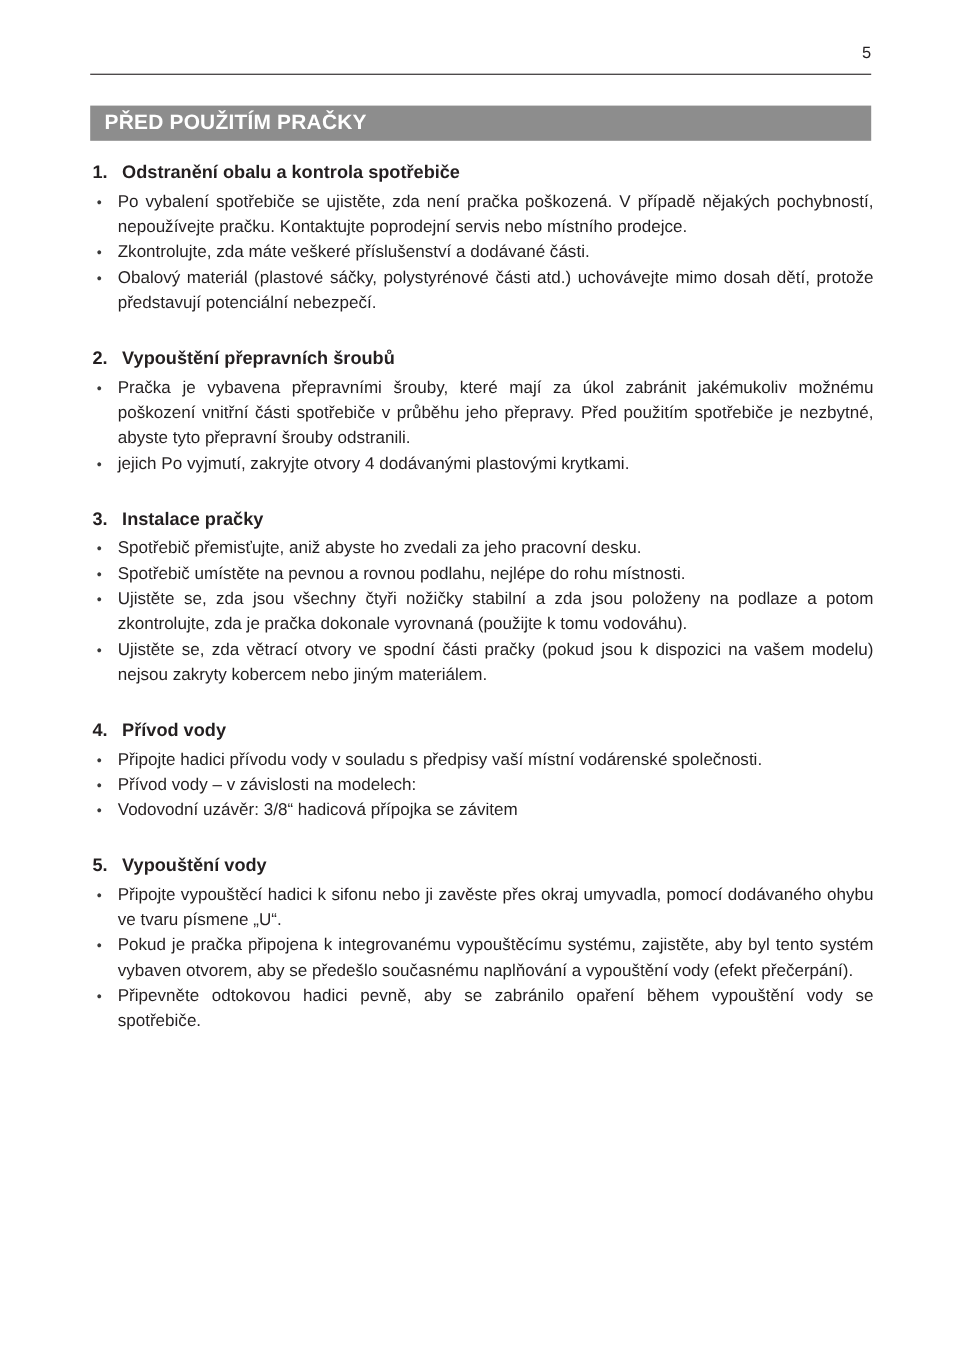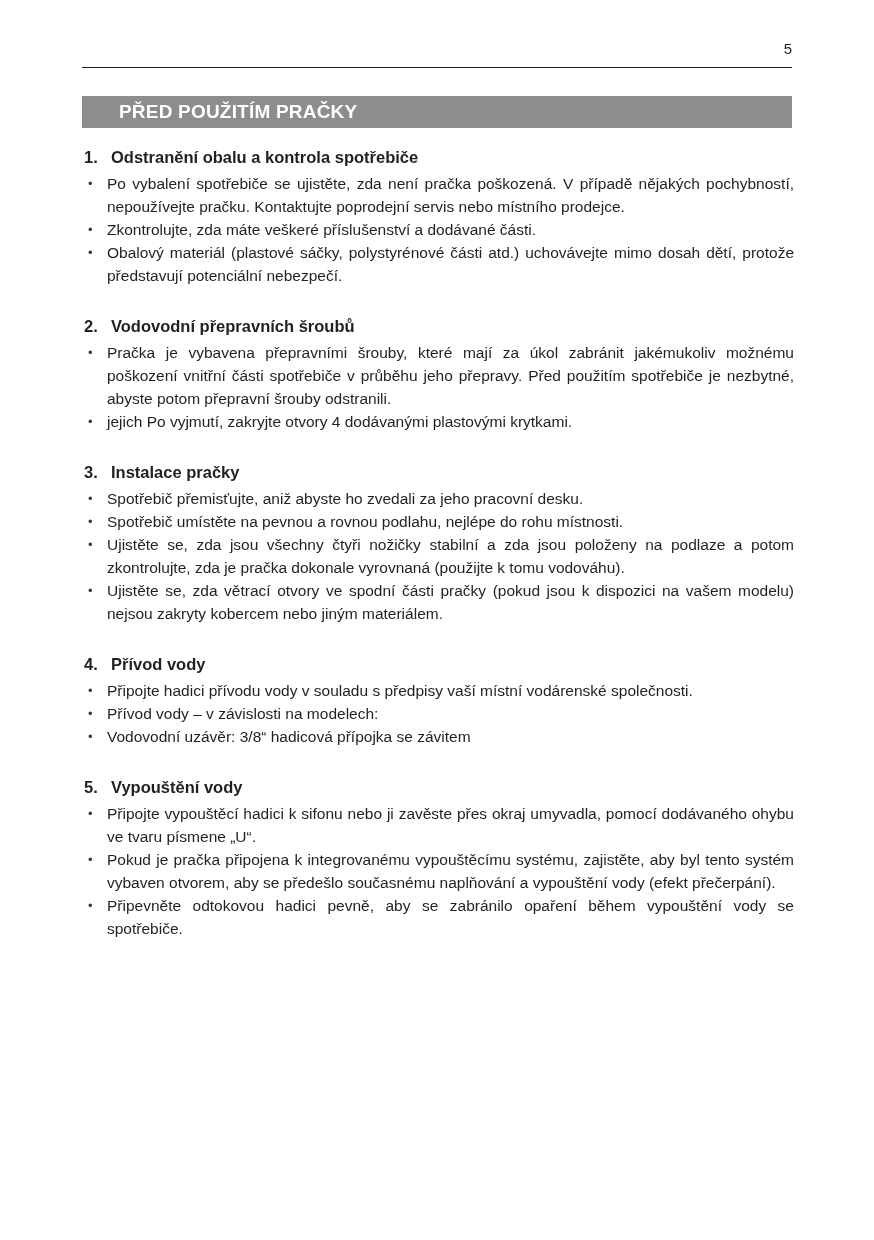--- a/index.html
+++ b/index.html
@@ -43,21 +43,20 @@
     color: #ffffff;
     display: flex;
     align-items: center;
     box-sizing: border-box;
     padding-left: 13px;
   }
   .header-bar .header-title {
     font-size: 19px;
     font-weight: bold;
     letter-spacing: 0.2px;
-    margin-left: 24px;
   }
   .sections {
     position: absolute;
     top: 145px;
     left: 82px;
     width: 712px;
   }
   .section {
     margin-bottom: 27px;
   }
@@ -130,26 +129,26 @@
   <li class="bullet-item">
     <span class="bullet-marker">•</span>
     <span class="bullet-text">Obalový materiál (plastové sáčky, polystyrénové části atd.) uchovávejte mimo dosah dětí, protože představují potenciální nebezpečí.</span>
   </li>
 </ul>
   </section>
 
   <section class="section">
     <h2 class="section-heading">
       <span class="section-number">2.</span>
-      <span class="section-title">Vodovodní přepravních šroubů</span>
-    </h2>
-    <ul class="bullet-list">
-  <li class="bullet-item">
-    <span class="bullet-marker">•</span>
-    <span class="bullet-text">Pračka je vybavena přepravními šrouby, které mají za úkol zabránit jakémukoliv možnému poškození vnitřní části spotřebiče v průběhu jeho přepravy. Před použitím spotřebiče je nezbytné, abyste potom přepravní šrouby odstranili.</span>
+      <span class="section-title">Vypouštění přepravních šroubů</span>
+    </h2>
+    <ul class="bullet-list">
+  <li class="bullet-item">
+    <span class="bullet-marker">•</span>
+    <span class="bullet-text">Pračka je vybavena přepravními šrouby, které mají za úkol zabránit jakémukoliv možnému poškození vnitřní části spotřebiče v průběhu jeho přepravy. Před použitím spotřebiče je nezbytné, abyste tyto přepravní šrouby odstranili.</span>
   </li>
 
   <li class="bullet-item">
     <span class="bullet-marker">•</span>
     <span class="bullet-text">jejich Po vyjmutí, zakryjte otvory 4 dodávanými plastovými krytkami.</span>
   </li>
 </ul>
   </section>
 
   <section class="section">

